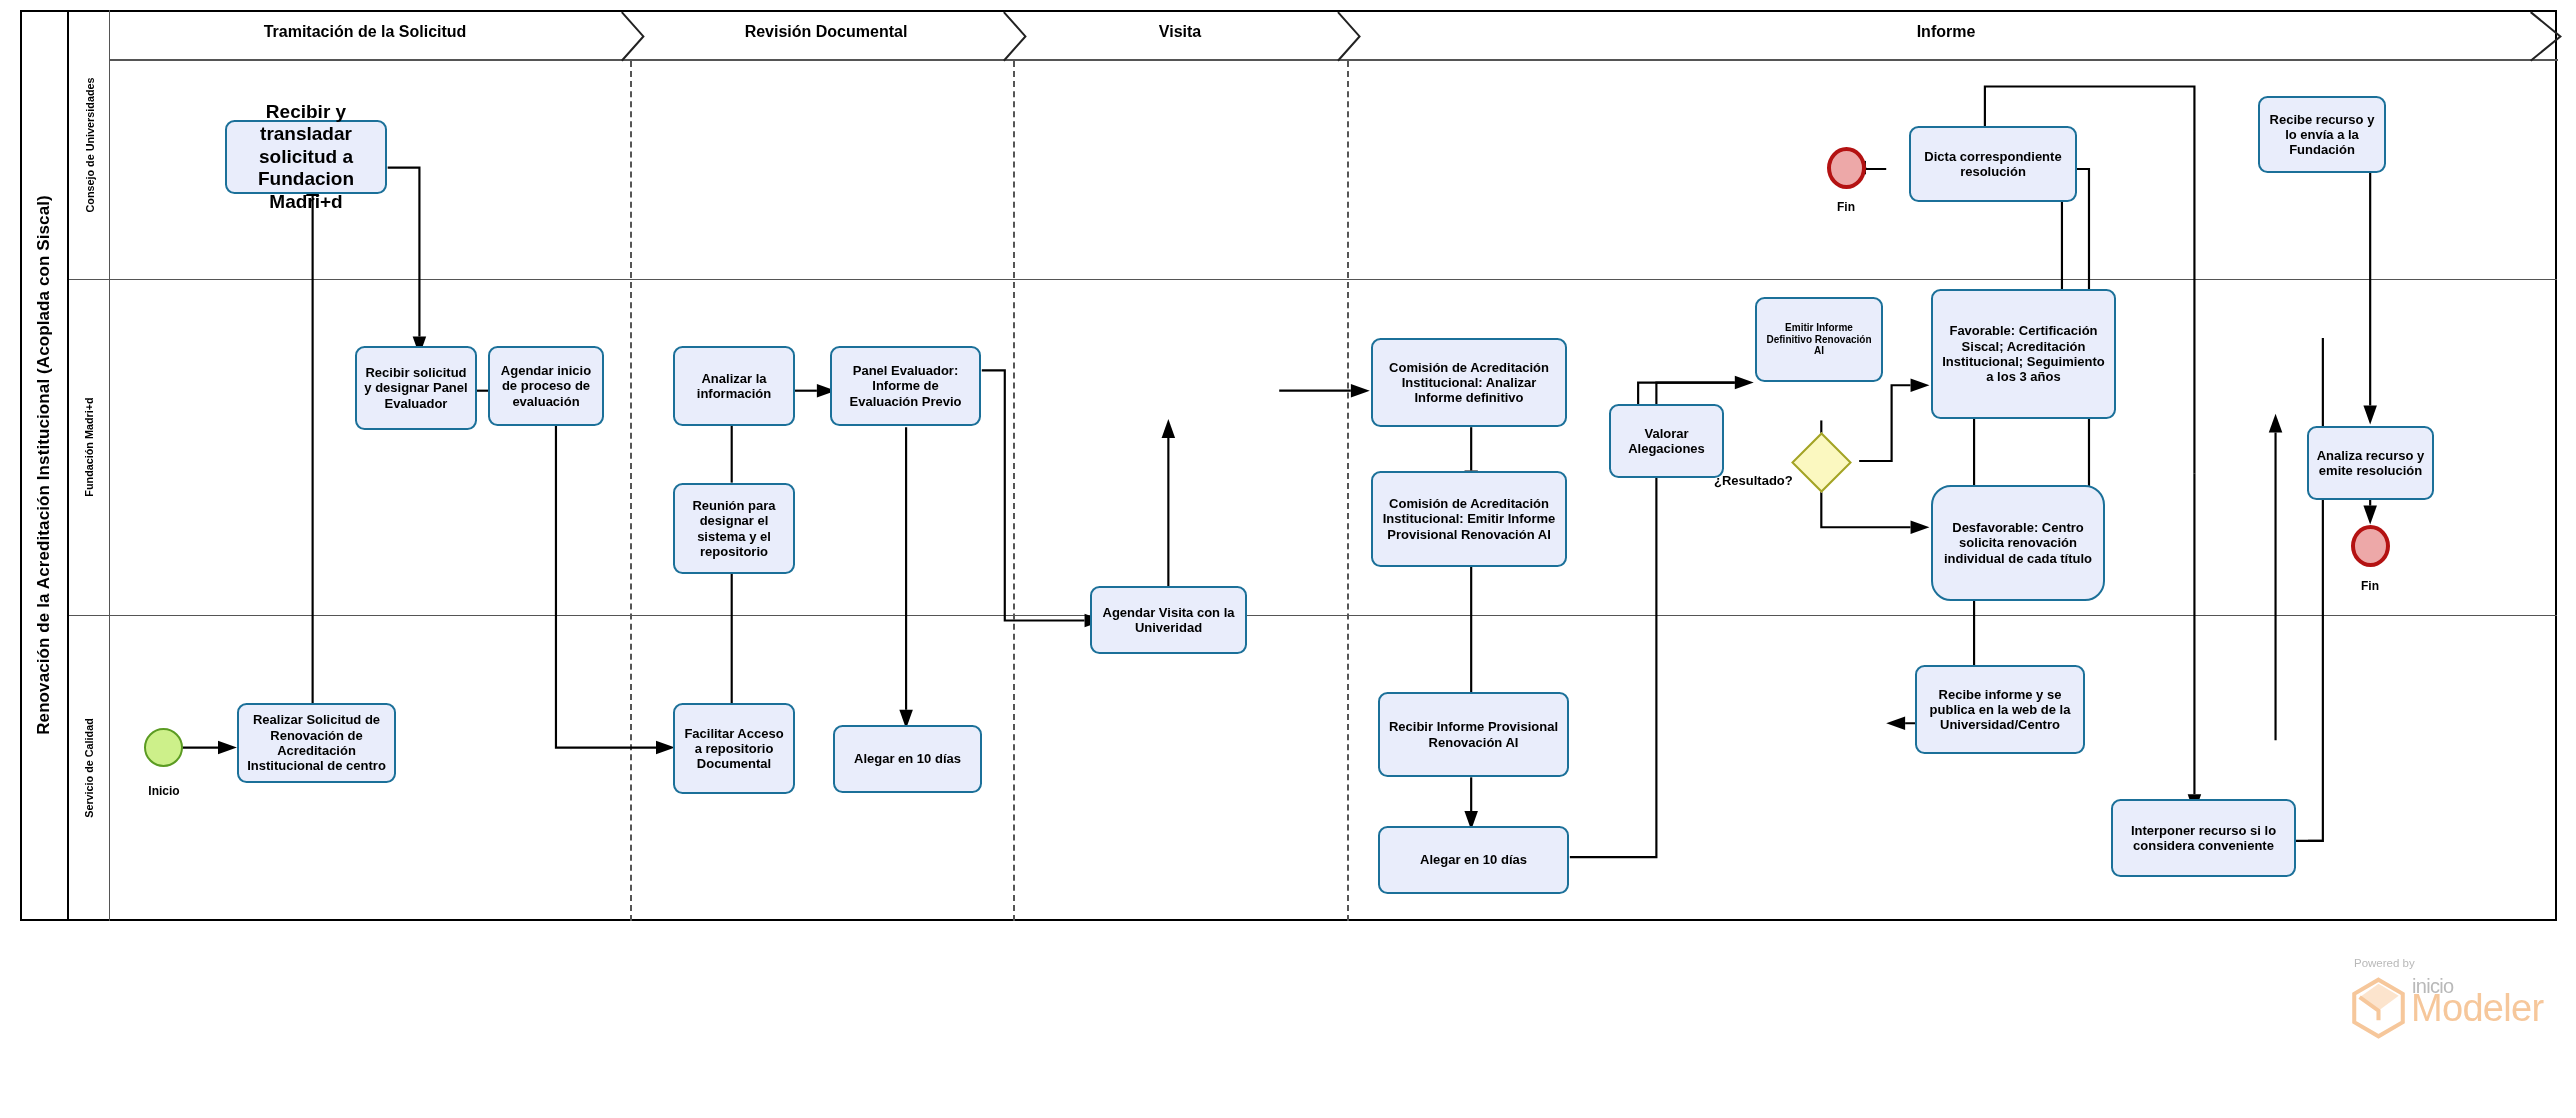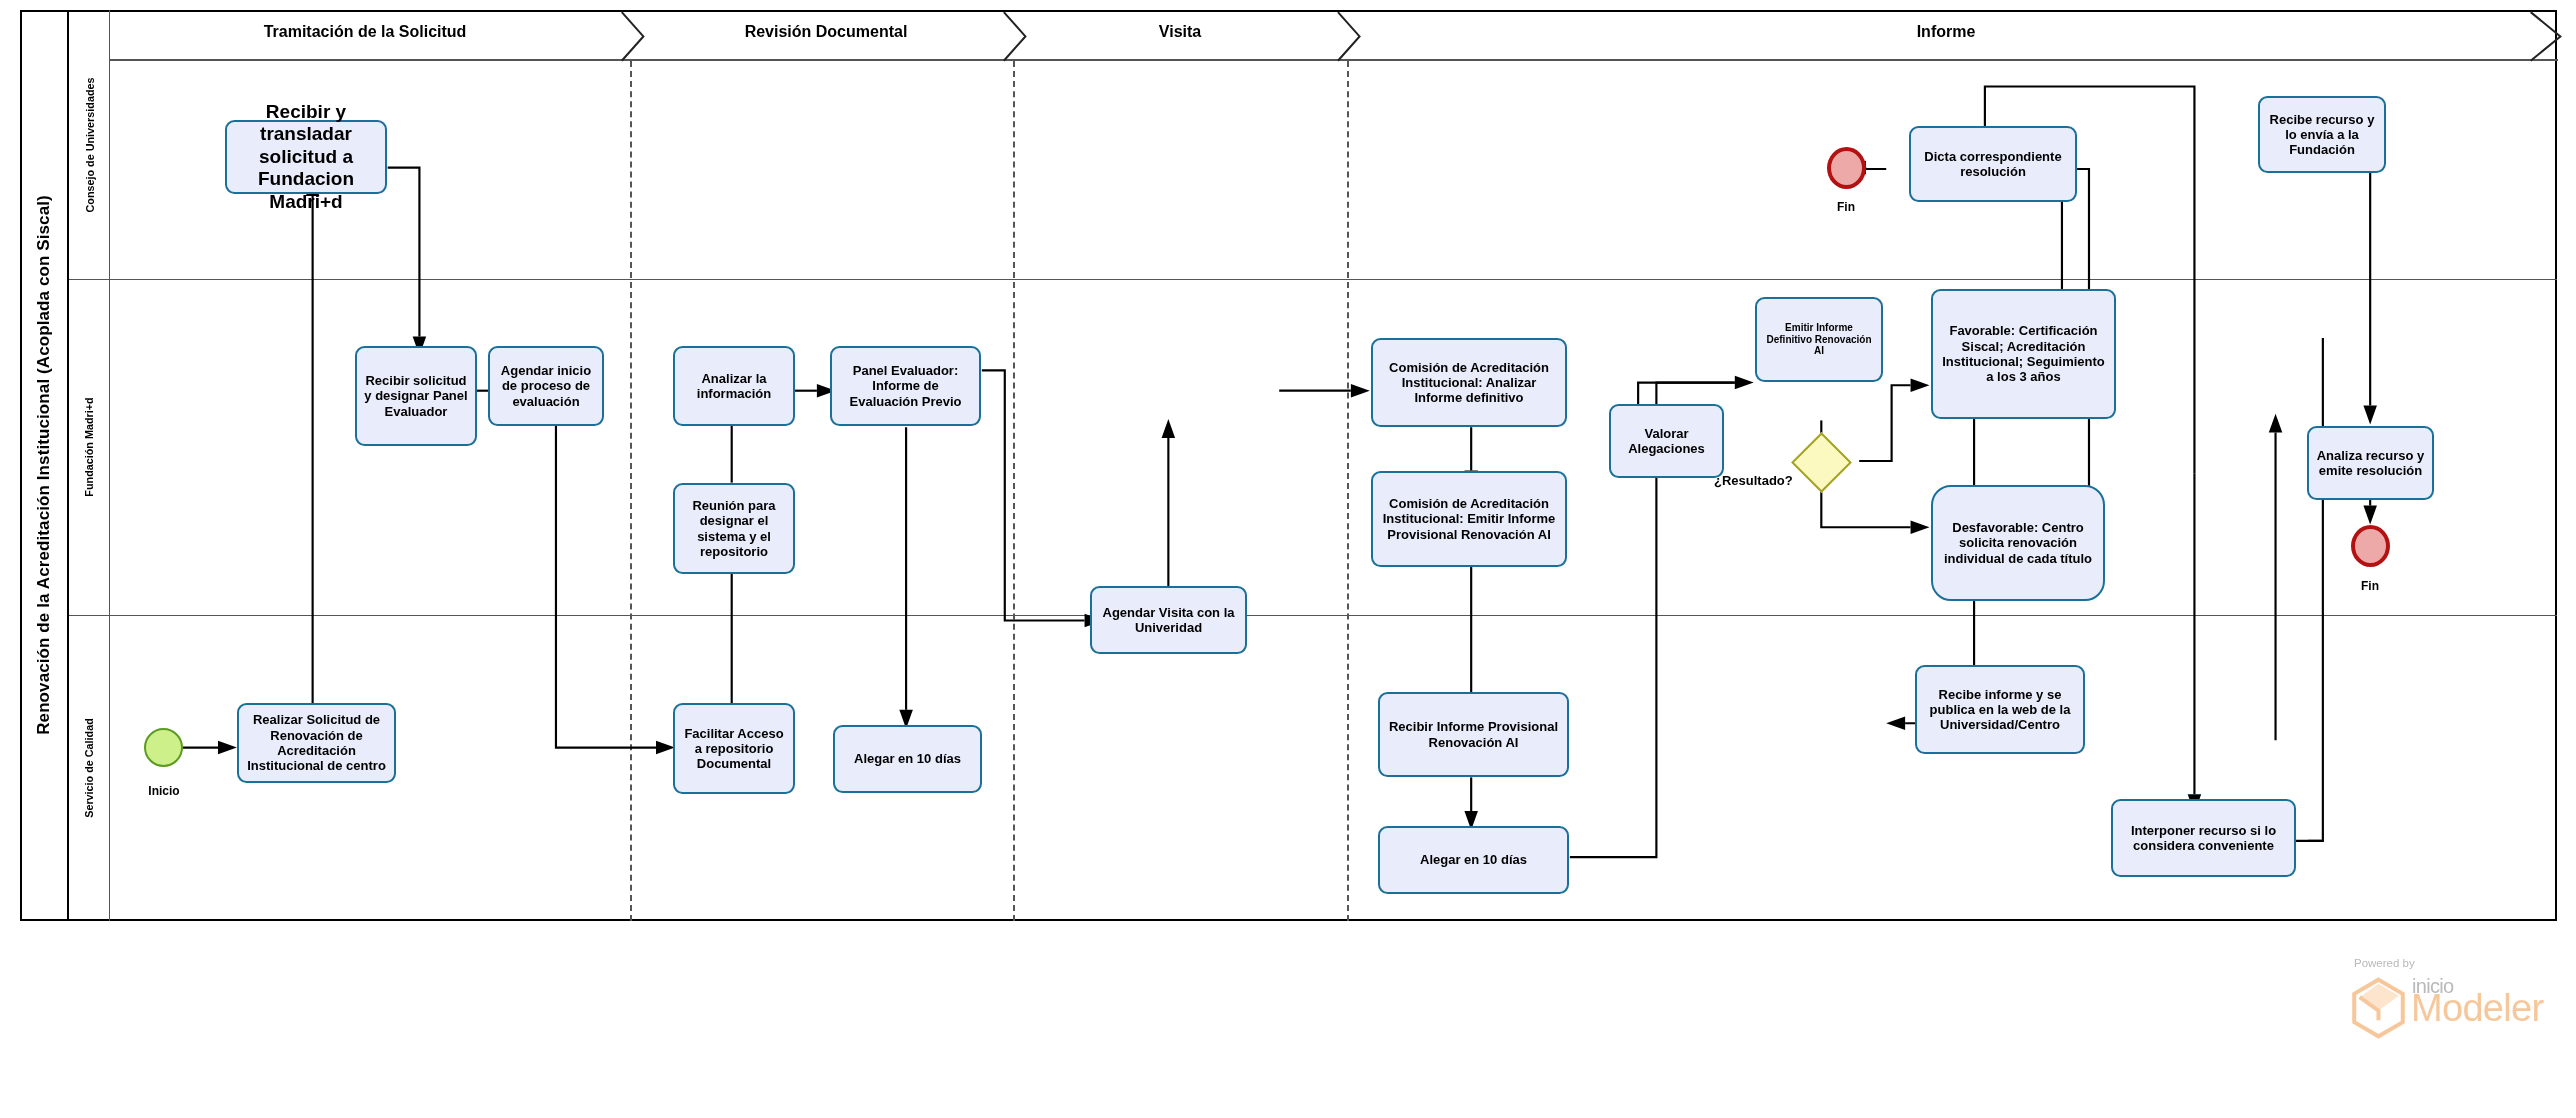--- a/index.html
+++ b/index.html
@@ -184,21 +184,21 @@
   <div class="ev ev-end" style="left:1827px;top:147px;width:39px;height:42px;"></div>
   <div class="ev-label" style="left:1846px;top:200px;">Fin</div>
 
   <div class="ev ev-end" style="left:2351px;top:525px;width:39px;height:42px;"></div>
   <div class="ev-label" style="left:2370px;top:579px;">Fin</div>
 
   <div class="gw" style="left:1800px;top:441px;width:43px;height:43px;"></div>
   <div class="gw-label" style="left:1714px;top:473px;">¿Resultado?</div>
 
   <div class="task" style="left:225px;top:120px;width:162px;height:74px;font-size:19px;">Recibir y transladar solicitud a Fundacion Madri+d</div>
-  <div class="task" style="left:355px;top:346px;width:122px;height:100px;font-size:13px;">Recibir solicitud y designar Panel Evaluador</div>
+  <div class="task" style="left:355px;top:346px;width:122px;height:84px;font-size:13px;">Recibir solicitud y designar Panel Evaluador</div>
   <div class="task" style="left:488px;top:346px;width:116px;height:80px;font-size:13px;">Agendar inicio de proceso de evaluación</div>
   <div class="task" style="left:237px;top:703px;width:159px;height:80px;font-size:13px;">Realizar Solicitud de Renovación de Acreditación Institucional de centro</div>
 
   <div class="task" style="left:673px;top:346px;width:122px;height:80px;font-size:13px;">Analizar la información</div>
   <div class="task" style="left:830px;top:346px;width:151px;height:80px;font-size:13px;">Panel Evaluador: Informe de Evaluación Previo</div>
   <div class="task" style="left:673px;top:483px;width:122px;height:91px;font-size:13px;">Reunión para designar el sistema y el repositorio</div>
   <div class="task" style="left:673px;top:703px;width:122px;height:91px;font-size:13px;">Facilitar Acceso a repositorio Documental</div>
   <div class="task" style="left:833px;top:725px;width:149px;height:68px;font-size:13px;">Alegar en 10 días</div>
 
   <div class="task" style="left:1090px;top:586px;width:157px;height:68px;font-size:13px;">Agendar Visita con la Univeridad</div>

